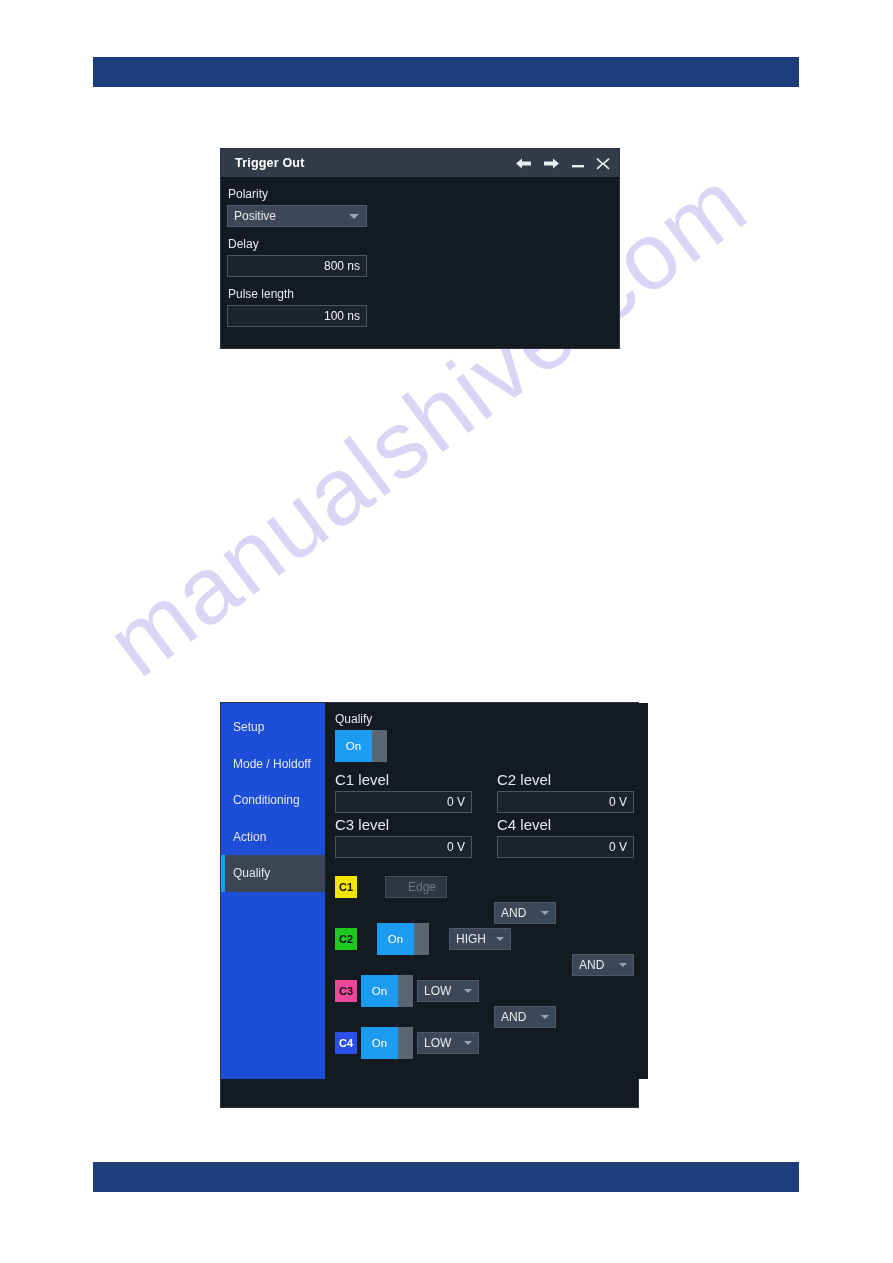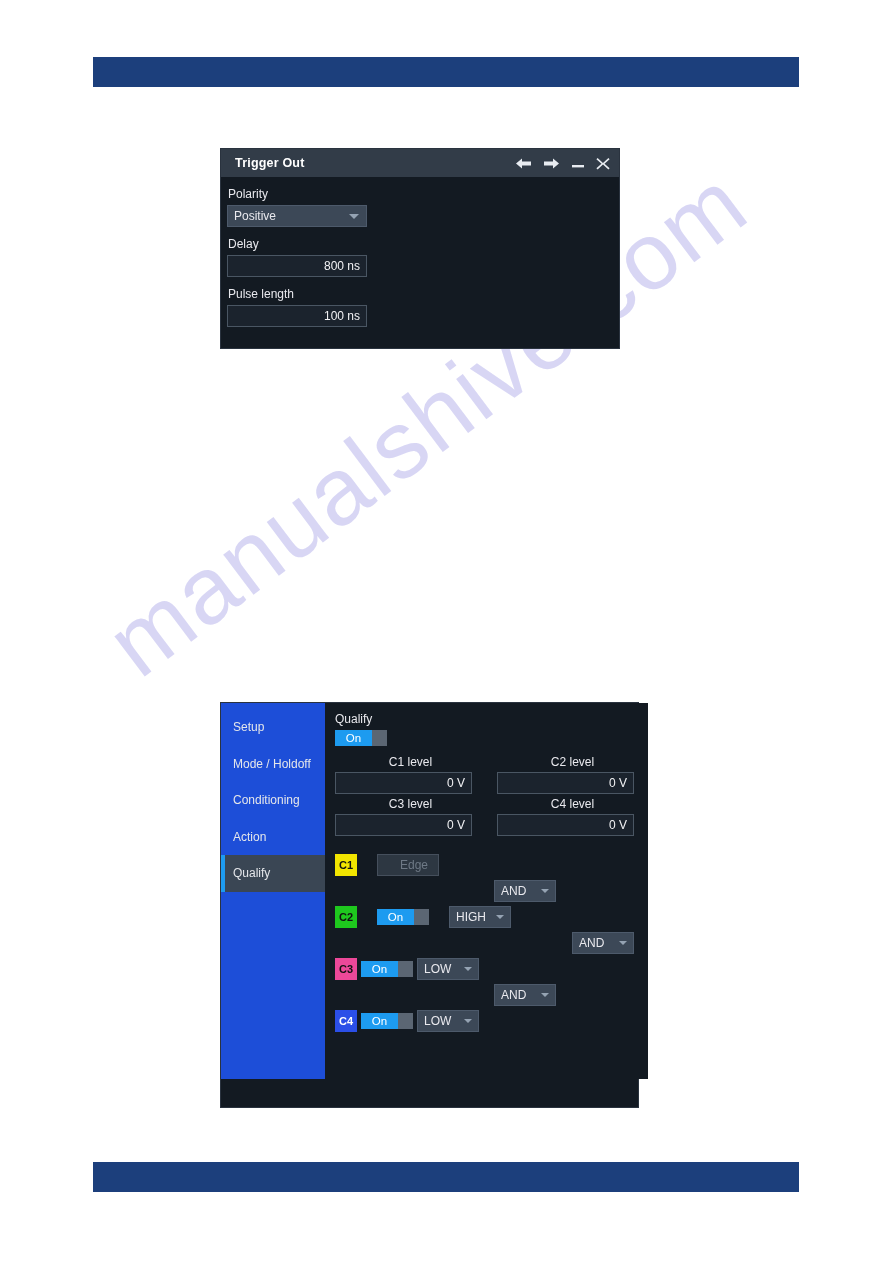--- a/index.html
+++ b/index.html
@@ -182,21 +182,21 @@
     position: relative;
   }
   .panel-label {
     color: #e9e9ee;
     font-size: 12px;
     margin-bottom: 4px;
   }
 
   .toggle {
     width: 52px;
-    height: 16px;
+    height: 32px;
     display: flex;
     box-sizing: border-box;
   }
   .toggle .on {
     flex: 1;
     background: #1d9bf0;
     color: #ffffff;
     font-size: 11.5px;
     display: flex;
     align-items: center;
@@ -209,23 +209,22 @@
 
   .level-grid {
     display: grid;
     grid-template-columns: 151px 151px;
     column-gap: 11px;
     row-gap: 3px;
     margin-top: 9px;
   }
   .level-cell .lbl {
     color: #e9e9ee;
-    font-size: 12px;
+    font-size: 15px;
     margin-bottom: 3px;
-    text-align: center;
   }
   .level-cell .numfield { width: 137px; }
 
   
   .logic {
     position: relative;
     margin-top: 18px;
     height: 192px;
   }
   .ch-row {
@@ -264,21 +263,21 @@
     align-items: center;
     padding-left: 6px;
     color: #e9e9ee;
     font-size: 12px;
   }
   .lvlsel.disabled {
     background: #2d3742;
     border-color: #454f5c;
     color: #6e7986;
     width: 62px;
-    margin-left: 20px;
+    margin-left: 28px;
     justify-content: center;
     padding-left: 12px;
   }
   .lvlsel .caret {
     position: absolute;
     right: 6px;
     top: 50%;
     margin-top: -2px;
     width: 0; height: 0;
     border-left: 4.5px solid transparent;

